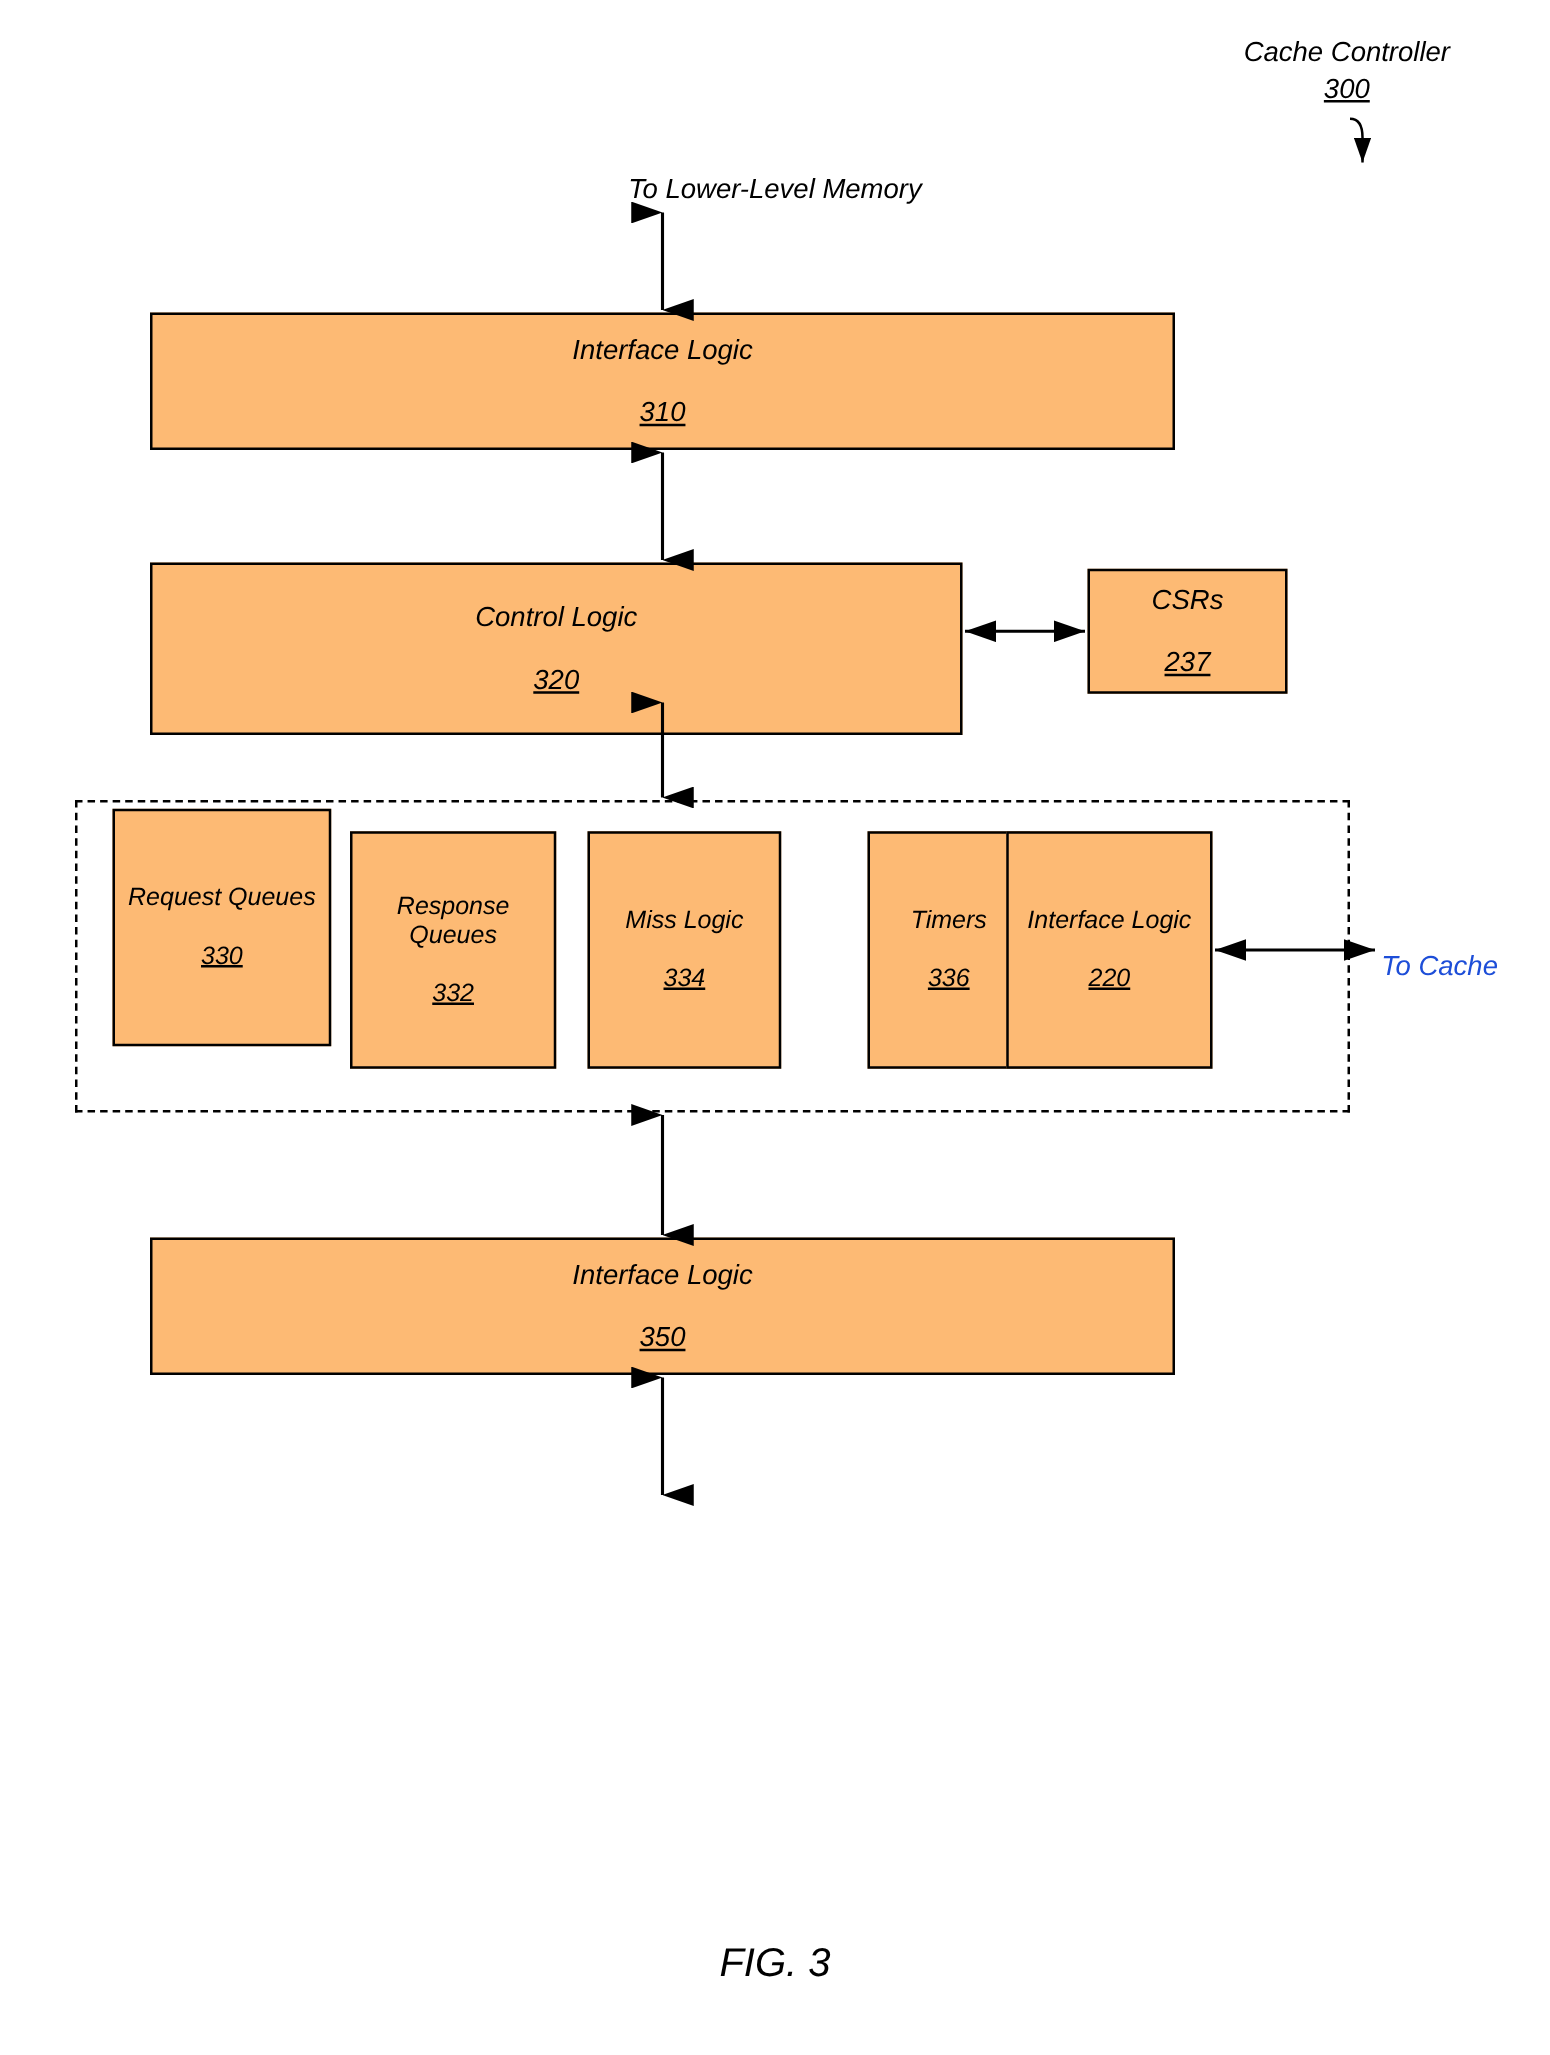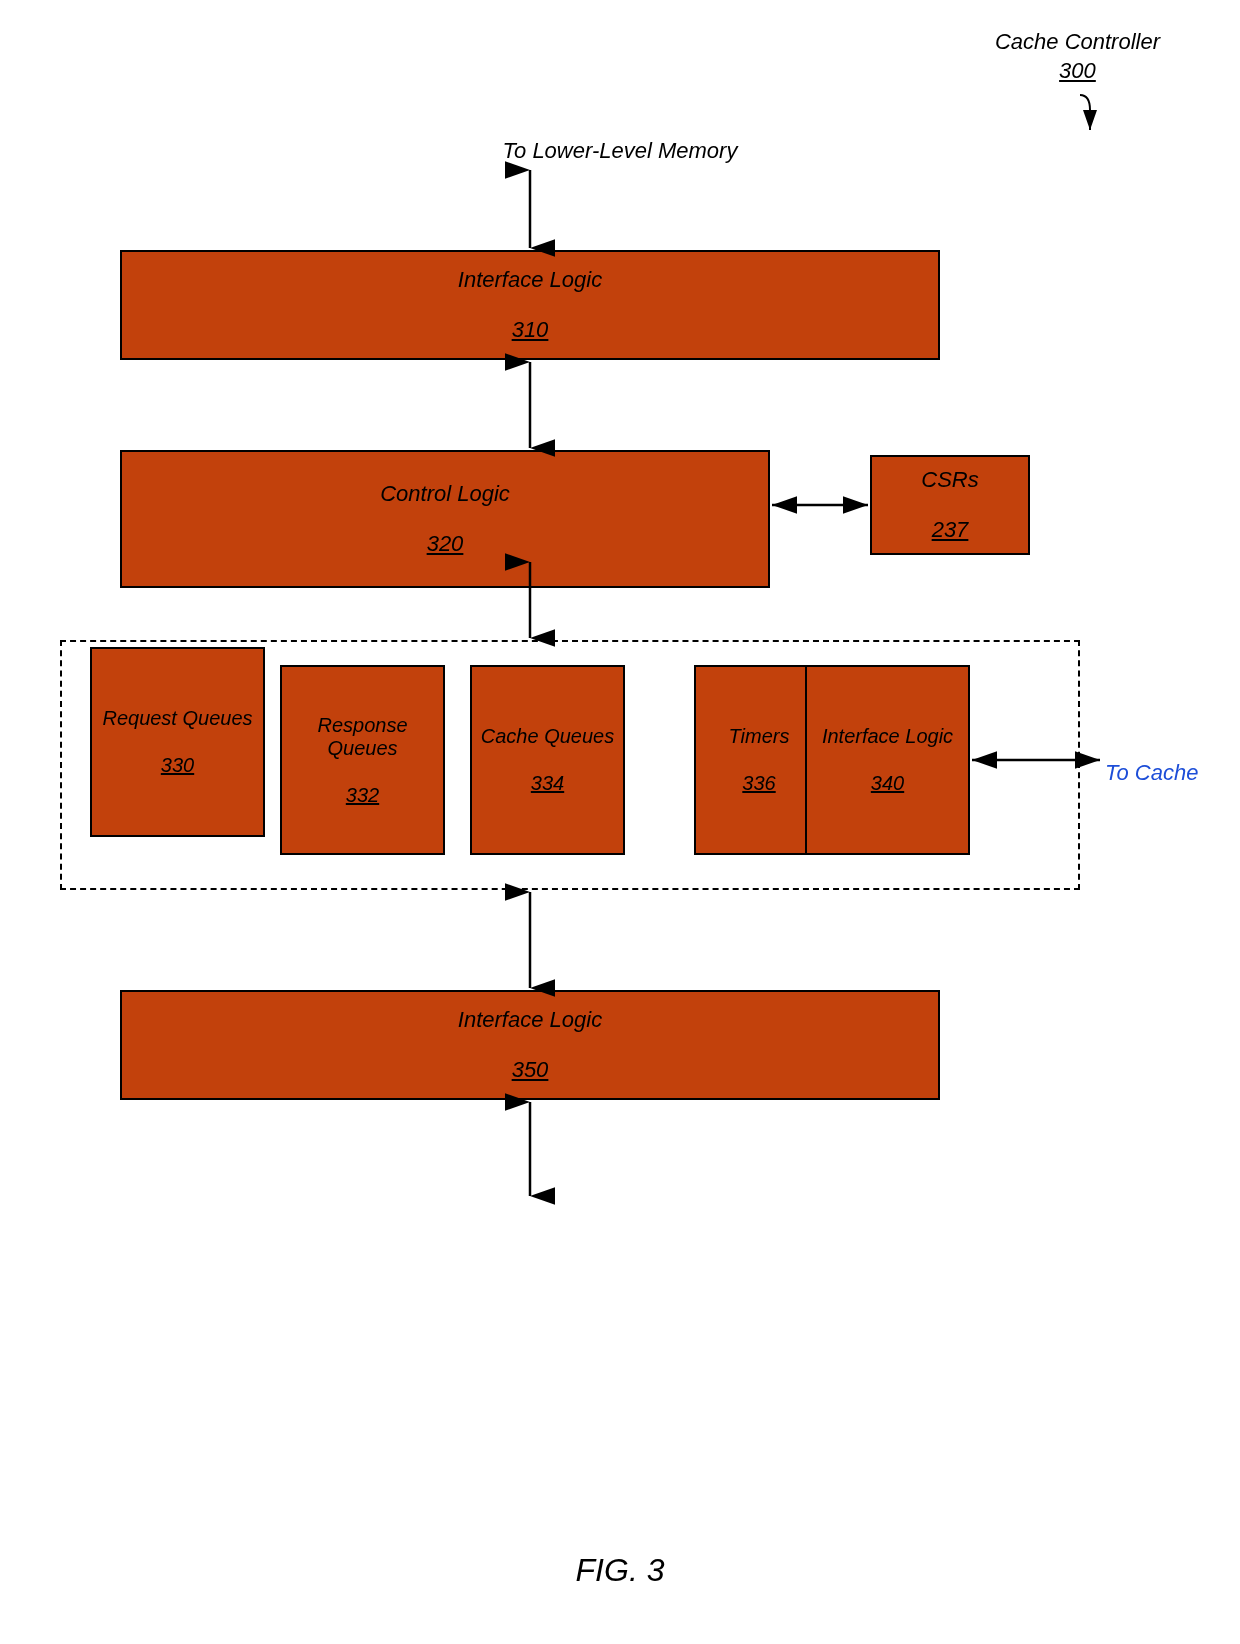--- a/index.html
+++ b/index.html
@@ -33,21 +33,21 @@
     }
 
     .underline {
       text-decoration: underline;
     }
 
     
     .box {
       position: absolute;
       border: 2px solid #000;
-      background: #c2410c;
+      background: #fdba74;
       display: flex;
       flex-direction: column;
       align-items: center;
       justify-content: center;
       text-align: center;
       gap: 24px;
     }
 
     .box-dashed {
       position: absolute;
@@ -146,32 +146,32 @@
     <span class="italic-text-small">Request Queues</span>
     <span class="italic-text-small underline">330</span>
   </div>
 
   <div class="box" style="left: 280px; top: 665px; width: 165px; height: 190px;">
     <span class="italic-text-small">Response Queues</span>
     <span class="italic-text-small underline">332</span>
   </div>
 
   <div class="box" style="left: 470px; top: 665px; width: 155px; height: 190px;">
-    <span class="italic-text-small">Cache Queues</span>
+    <span class="italic-text-small">Miss Logic</span>
     <span class="italic-text-small underline">334</span>
   </div>
 
   <div class="box" style="left: 650px; top: 665px; width: 130px; height: 190px; margin-left: 44px;">
     <span class="italic-text-small">Timers</span>
     <span class="italic-text-small underline">336</span>
   </div>
 
   <div class="box" style="left: 805px; top: 665px; width: 165px; height: 190px;">
     <span class="italic-text-small">Interface Logic</span>
-    <span class="italic-text-small underline">340</span>
+    <span class="italic-text-small underline">220</span>
   </div>
 
   <div class="to-cache-label" style="left: 1105px; top: 745px;">
     <span>To Cache</span>
   </div>
 
   <div class="box" style="left: 120px; top: 990px; width: 820px; height: 110px;">
     <span class="italic-text">Interface Logic</span>
     <span class="italic-text underline">350</span>
   </div>

